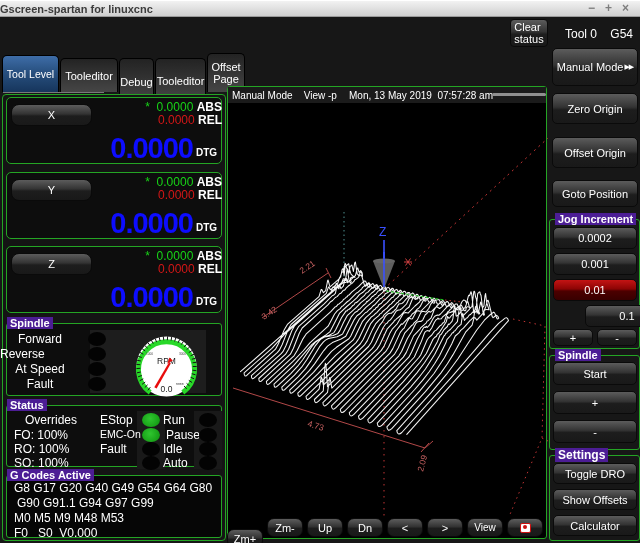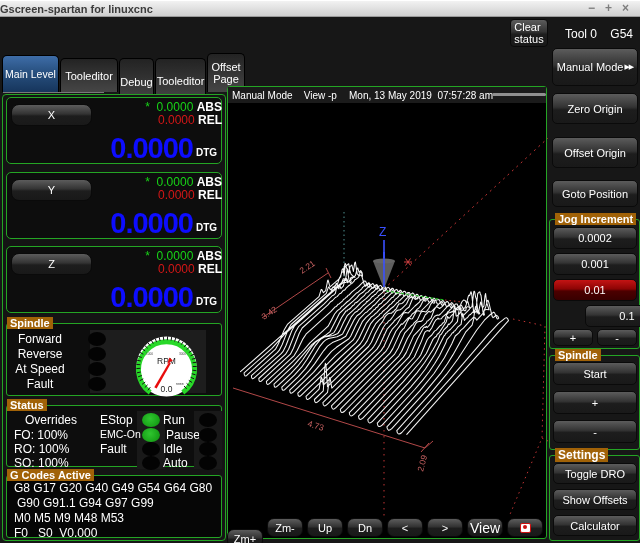--- a/index.html
+++ b/index.html
@@ -5,37 +5,37 @@
 .abs{position:absolute}
 
 #title{left:0;top:0;width:640px;height:17px;background:linear-gradient(#f2f2f2,#e4e4e4 40%,#cfcfcf);border-bottom:1px solid #9a9a9a;border-top:1px solid #fff}
 #title .t{width:100%;text-align:left;font-size:11px;font-weight:bold;color:#3c3c3c;line-height:16px}
 .wbtn{position:absolute;top:1px;color:#7d7d7d;font-size:12px;font-weight:bold;line-height:15px}
 
 .btn{position:absolute;background:linear-gradient(#5c5c5c,#333 45%,#1d1d1d 55%,#191919);border:1px solid #0a0a0a;border-radius:6px;color:#fff;display:flex;align-items:center;justify-content:center;font-size:11px}
 .btn.red{background:linear-gradient(#c41414,#8c0404 45%,#4c0000 55%,#380000)}
 
 .frame{position:absolute;border:1px solid #24a524;border-radius:5px;background:#0d0d0d}
-.flabel{position:absolute;color:#fff;font-weight:bold;font-size:11px;background:#a16207;padding:0 3px}
+.flabel{position:absolute;color:#fff;font-weight:bold;font-size:11px;background:#4c1d95;padding:0 3px}
 
 .tab{position:absolute;border:1px solid #000;border-bottom:none;border-radius:5px 5px 0 0;color:#fff;font-size:11px;display:flex;align-items:center;justify-content:center;text-align:center;background:linear-gradient(#232323,#3f3f3f 80%,#454545)}
 .tab.active{background:linear-gradient(#3e6da8,#28507f 45%,#16355c)}
 .led{position:absolute;width:18px;height:14px;border-radius:50%;background:#030303}
 .led.on{background:radial-gradient(circle at 45% 40%,#2fc62f,#17a017 70%,#0e7c0e)}
 .txt{position:absolute;color:#fff;font-size:12px;white-space:nowrap}
 </style></head><body>
 
 <div id="title" class="abs">
     <div class="t">Gscreen-spartan for linuxcnc</div>
   </div>
 <div class="wbtn" style="left:588px">−</div>
 <div class="wbtn" style="left:605px">+</div>
 <div class="wbtn" style="left:622px">×</div>
 
-<div class="tab active" style="left:2px;top:55px;width:57px;height:37px;z-index:2;font-size:10.5px">Main Level</div>
+<div class="tab active" style="left:2px;top:55px;width:57px;height:37px;z-index:2;font-size:10.5px">Tool Level</div>
 <div class="tab" style="left:60px;top:58px;width:58px;height:34px">Tooleditor</div>
 <div class="tab" style="left:119px;top:58px;width:35px;height:46px">Debug</div>
 <div class="tab" style="left:155px;top:58px;width:51px;height:44px">Tooleditor</div>
 <div class="tab" style="left:207px;top:53px;width:38px;height:39px;line-height:12px">Offset<br>Page</div>
 
 <div class="abs" style="left:3px;top:92px;width:101px;height:1px;background:#7a7a7a"></div>
 
 <div class="btn" style="left:510px;top:19px;width:38px;height:28px;line-height:12px;border-radius:4px">Clear<br>status</div>
 <div class="txt" style="left:565px;top:27px">Tool 0&nbsp;&nbsp;&nbsp;&nbsp;G54</div>
 
@@ -59,21 +59,21 @@
 <div class="btn" style="left:11px;top:253px;width:81px;height:22px;border-radius:8px">Z</div>
 <div class="txt" style="left:0;top:249px;width:222px;text-align:right"><span style="color:#17d417">*&nbsp; 0.0000</span> <b>ABS</b></div>
 <div class="txt" style="left:0;top:262px;width:222px;text-align:right"><span style="color:#d41717">0.0000</span> <b>REL</b></div>
 <div class="abs" style="left:0;top:281px;width:193px;text-align:right;color:#0d0dff;font-size:29px;font-weight:bold;letter-spacing:-1px">0.0000</div>
 <div class="txt" style="left:196px;top:296px;font-weight:bold;font-size:10px">DTG</div>
 
 <div class="frame" style="left:6px;top:323px;width:216px;height:73px;border-radius:3px"></div>
 <div class="flabel" style="left:7px;top:317px">Spindle</div>
 <div class="abs" style="left:90px;top:330px;width:116px;height:63px;background:#1d1d1d"></div>
 <div class="txt" style="left:0px;top:332px;width:80px;text-align:center">Forward</div>
-<div class="txt" style="left:0px;top:347px;width:80px;text-align:center">Reverse</div>
+<div class="txt" style="left:0px;top:347px;width:80px;text-align:left">Reverse</div>
 <div class="txt" style="left:0px;top:362px;width:80px;text-align:center">At Speed</div>
 <div class="txt" style="left:0px;top:377px;width:80px;text-align:center">Fault</div>
 <div class="led" style="left:88px;top:332px"></div>
 <div class="led" style="left:88px;top:347px"></div>
 <div class="led" style="left:88px;top:362px"></div>
 <div class="led" style="left:88px;top:377px"></div>
 <svg class="abs" style="left:136px;top:336px" width="61" height="61" viewBox="0 0 61 61">
 <circle cx="30.5" cy="30.5" r="30" fill="#ffffff"></circle>
 <g fill="none" stroke="#28d828" stroke-width="5">
 <path d="M 14.2 56.5 A 28 28 0 1 1 46.8 56.5" transform="rotate(0 30.5 30.5)"></path>
@@ -188,21 +188,21 @@
 <path d="M384,252 L384,287" stroke="#3a50ff" stroke-width="1.6"></path>
 <text x="379" y="236" fill="#3a50ff" font-size="12" font-family="Liberation Sans, sans-serif">Z</text>
 </svg>
 
 <div class="btn" style="left:227px;top:529px;width:36px;height:19px;border-radius:7px">Zm+</div>
 <div class="btn" style="left:267px;top:518px;width:36px;height:19px;border-radius:7px">Zm-</div>
 <div class="btn" style="left:307px;top:518px;width:36px;height:19px;border-radius:7px">Up</div>
 <div class="btn" style="left:347px;top:518px;width:36px;height:19px;border-radius:7px">Dn</div>
 <div class="btn" style="left:387px;top:518px;width:36px;height:19px;border-radius:7px">&lt;</div>
 <div class="btn" style="left:427px;top:518px;width:36px;height:19px;border-radius:7px">&gt;</div>
-<div class="btn" style="left:467px;top:518px;width:36px;height:19px;border-radius:7px;font-size:14px">View</div>
+<div class="btn" style="left:467px;top:518px;width:36px;height:19px;border-radius:7px;font-size:10px">View</div>
 <div class="btn" style="left:507px;top:518px;width:36px;height:19px;border-radius:7px">
     <span style="display:block;width:11px;height:10px;background:#fff;border:1.5px solid #cc1111;border-radius:2px;position:relative">
       <span style="position:absolute;left:2px;top:1.5px;width:4px;height:4px;background:#cc1111;border-radius:50%"></span>
     </span>
   </div>
 
 <div class="btn" style="left:552px;top:48px;width:86px;height:38px;border-radius:5px">Manual Mode <span style="font-size:7px;margin-left:1px;letter-spacing:-1px">▶▶</span></div>
 <div class="btn" style="left:552px;top:93px;width:86px;height:31px;border-radius:5px">Zero Origin</div>
 <div class="btn" style="left:552px;top:137px;width:86px;height:31px;border-radius:5px">Offset Origin</div>
 <div class="btn" style="left:552px;top:180px;width:86px;height:27px;border-radius:5px">Goto Position</div>

